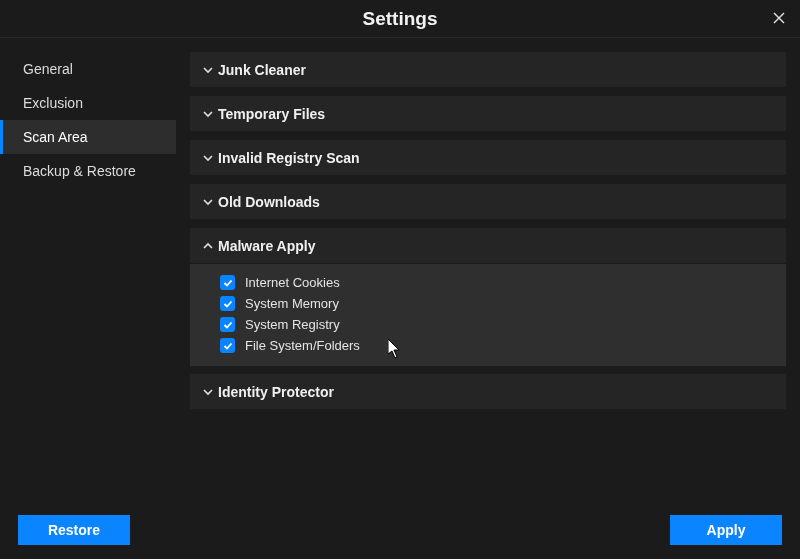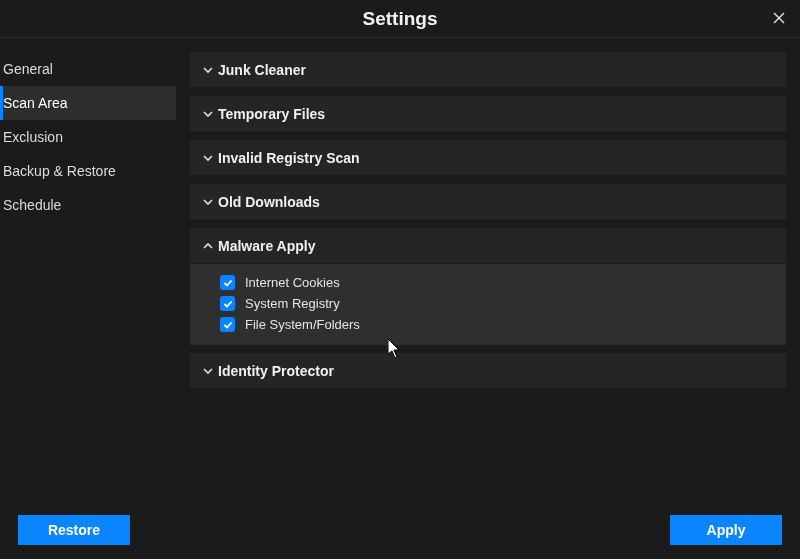--- a/index.html
+++ b/index.html
@@ -49,20 +49,21 @@
       height: calc(559px - 38px - 58px);
     }
     .sidebar {
       width: 176px;
       padding-top: 14px;
     }
     .sidebar-item {
       height: 34px;
       display: flex;
       align-items: center;
+      padding-left: 20px;
       font-size: 14px;
       color: #dcdcdc;
       cursor: pointer;
       border-left: 3px solid transparent;
     }
     .sidebar-item.active {
       background: #2d2d2d;
       border-left-color: #0a84ff;
       color: #ffffff;
     }
@@ -168,31 +169,28 @@
     </span>
   </div>
 </div>
 
 <div class="main">
 
   <div class="sidebar">
     <div class="sidebar-item">
       <span>General</span>
     </div>
+    <div class="sidebar-item">
+      <span>Exclusion</span>
+    </div>
     <div class="sidebar-item active">
       <span>Scan Area</span>
     </div>
     <div class="sidebar-item">
-      <span>Exclusion</span>
-    </div>
-    <div class="sidebar-item">
       <span>Backup &amp; Restore</span>
-    </div>
-    <div class="sidebar-item">
-      <span>Schedule</span>
     </div>
   </div>
 
   <div class="content">
 
     <div class="section">
       <div class="section-header">
         <span class="chev">
           <svg width="10" height="10" viewBox="0 0 10 10">
               <path d="M1 3 L5 7 L9 3" fill="none" stroke="currentColor" stroke-width="1.6"></path>
@@ -245,20 +243,28 @@
         <span>Malware Apply</span>
       </div>
       <div class="section-body">
         <div class="check-row">
           <span class="checkbox">
             <svg width="10" height="10" viewBox="0 0 10 10">
                 <path d="M1.5 5 L4 7.5 L8.5 2.5" fill="none" stroke="#fff" stroke-width="1.8"></path>
               </svg>
           </span>
           <span>Internet Cookies</span>
+        </div>
+        <div class="check-row">
+          <span class="checkbox">
+            <svg width="10" height="10" viewBox="0 0 10 10">
+                <path d="M1.5 5 L4 7.5 L8.5 2.5" fill="none" stroke="#fff" stroke-width="1.8"></path>
+              </svg>
+          </span>
+          <span>System Memory</span>
         </div>
         <div class="check-row">
           <span class="checkbox">
             <svg width="10" height="10" viewBox="0 0 10 10">
                 <path d="M1.5 5 L4 7.5 L8.5 2.5" fill="none" stroke="#fff" stroke-width="1.8"></path>
               </svg>
           </span>
           <span>System Registry</span>
         </div>
         <div class="check-row">

